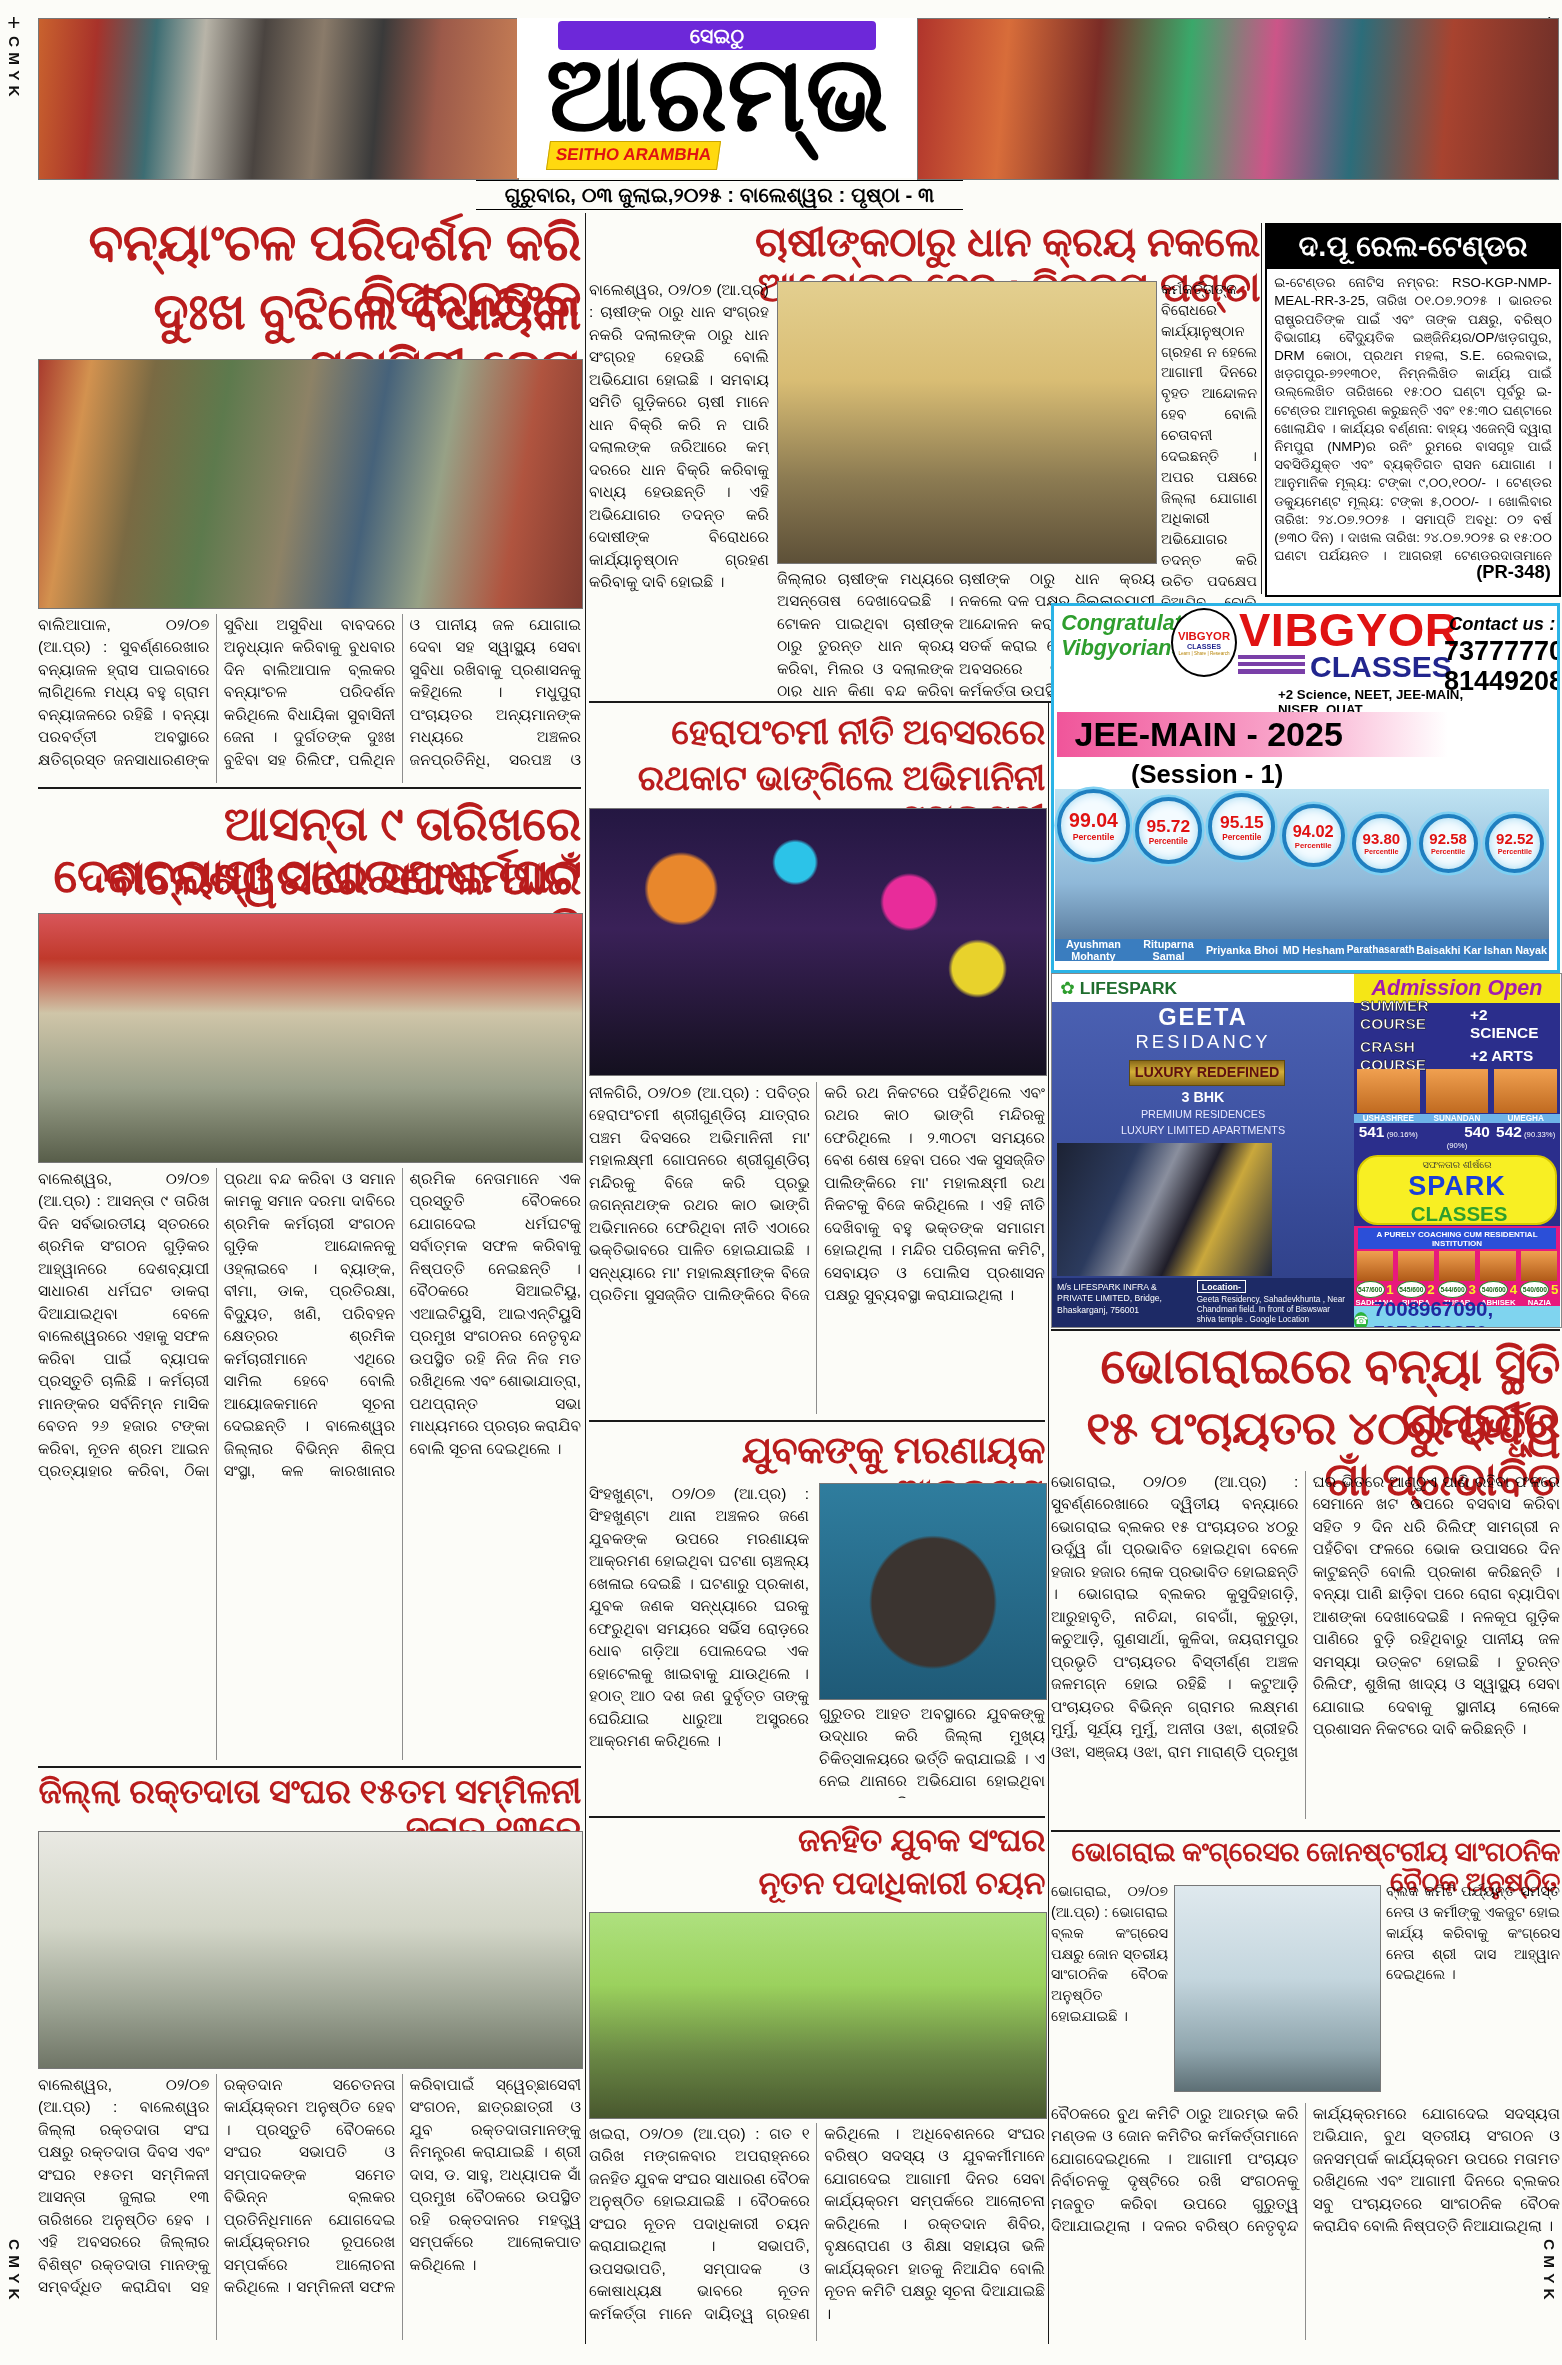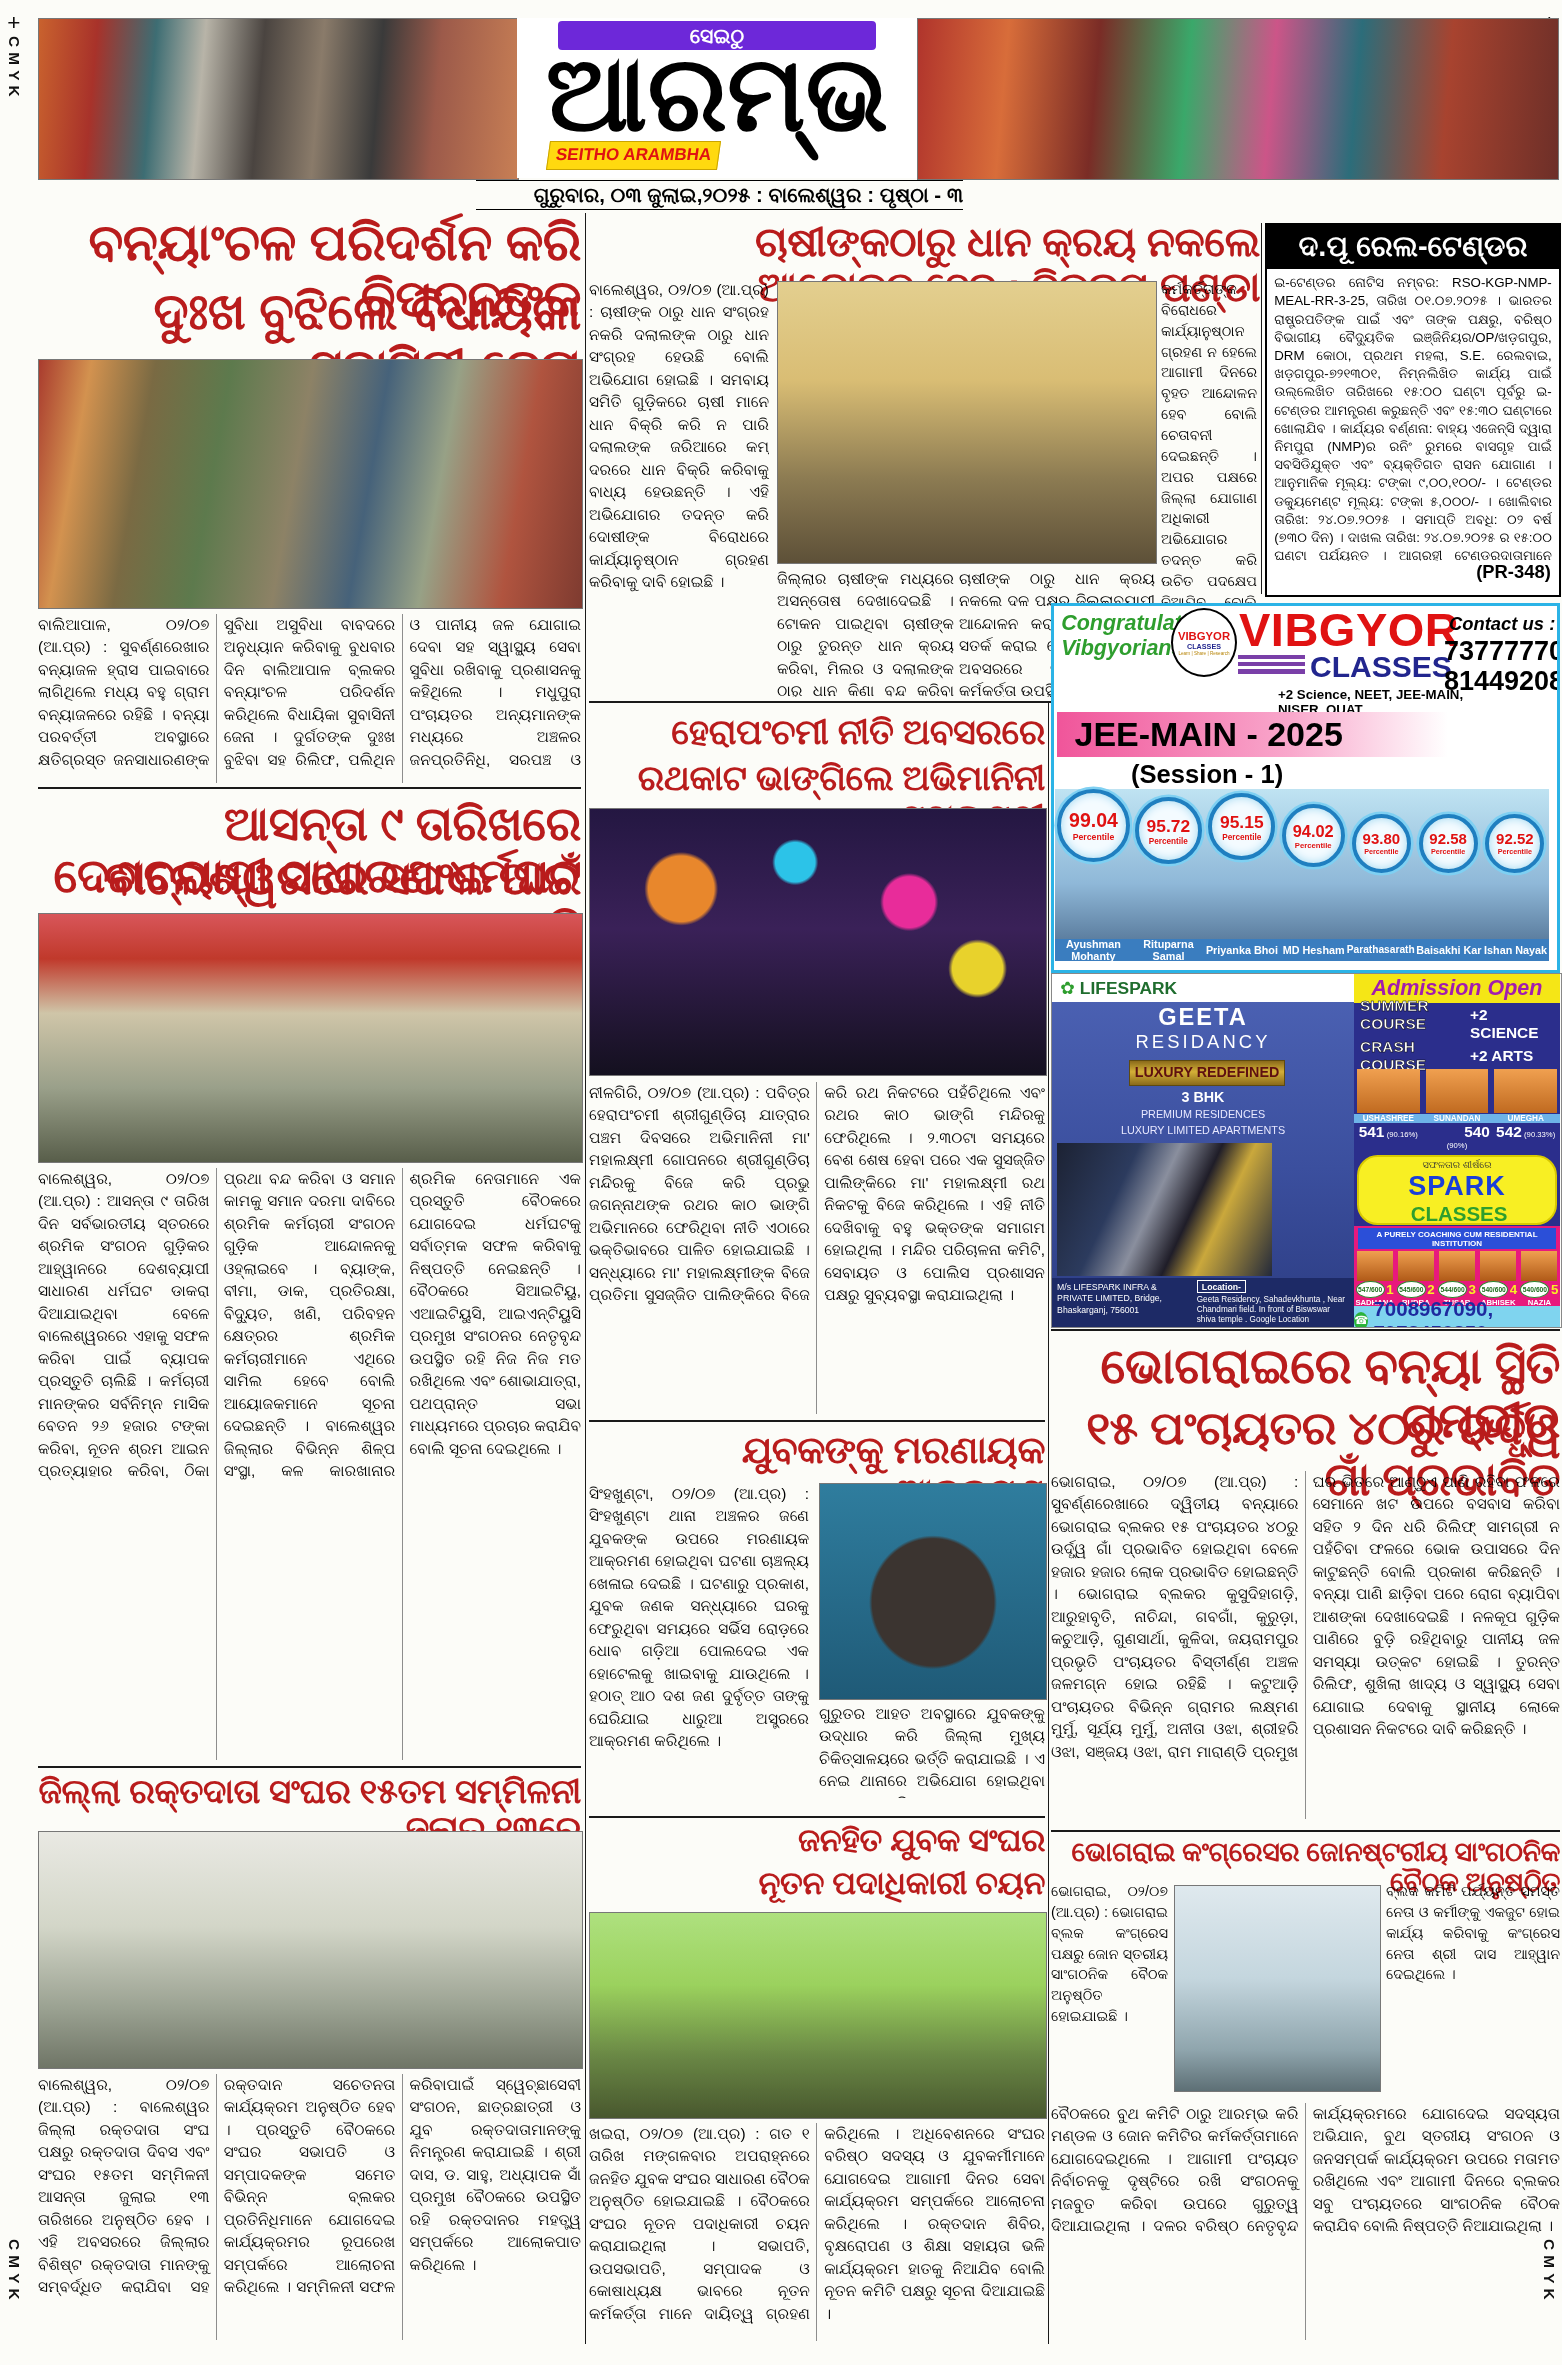--- a/index.html
+++ b/index.html
@@ -60,21 +60,21 @@
   <div class="photo ph-collageL ph-texture" style="left:38px;top:18px;width:479px;height:160px;"></div>
   <div class="photo ph-collageR ph-texture" style="left:917px;top:18px;width:640px;height:160px;"></div>
 
   <div class="abs" style="left:517px;top:18px;width:400px;height:160px;background:#fff;">
     <div class="masthead-kicker abs" style="left:41px;top:3.1px;width:318px;height:29px;font-size:20.5px;line-height:29px;">ସେଇଠୁ</div>
     <div class="abs" style="left:0;top:20.5px;width:400px;text-align:center;font-size:105px;font-weight:bold;line-height:1.05;">ଆରମ୍ଭ</div>
     <div class="badge-yellow abs" style="left:31px;top:123px;width:169px;height:27px;font-size:17px;line-height:25.6px;">SEITHO ARAMBHA</div>
   </div>
 
   <div class="abs" style="left:476px;top:180px;width:487px;height:28px;border-top:1.5px solid #000;border-bottom:1.5px solid #000;
-       text-align:right;font-size:20.5px;font-weight:bold;line-height:27px;">ଗୁରୁବାର, ୦୩ ଜୁଲାଇ,୨୦୨୫ : ବାଲେଶ୍ୱର : ପୃଷ୍ଠା - ୩</div>
+       text-align:center;font-size:20.5px;font-weight:bold;line-height:27px;">ଗୁରୁବାର, ୦୩ ଜୁଲାଇ,୨୦୨୫ : ବାଲେଶ୍ୱର : ପୃଷ୍ଠା - ୩</div>
 
   <div class="vrule" style="left:585px;top:213px;height:2131px;"></div>
   <div class="vrule" style="left:1048px;top:702px;height:1642px;"></div>
   <div class="vrule" style="left:1261px;top:223px;height:371px;"></div>
   <div class="hrule" style="left:38px;top:787px;width:543px;"></div>
   <div class="hrule" style="left:38px;top:1766px;width:543px;"></div>
   <div class="hrule" style="left:589px;top:701px;width:671px;"></div>
   <div class="hrule" style="left:589px;top:1420px;width:456px;"></div>
   <div class="hrule" style="left:589px;top:1816px;width:456px;"></div>
   <div class="hrule" style="left:1051px;top:1329px;width:509px;"></div>

